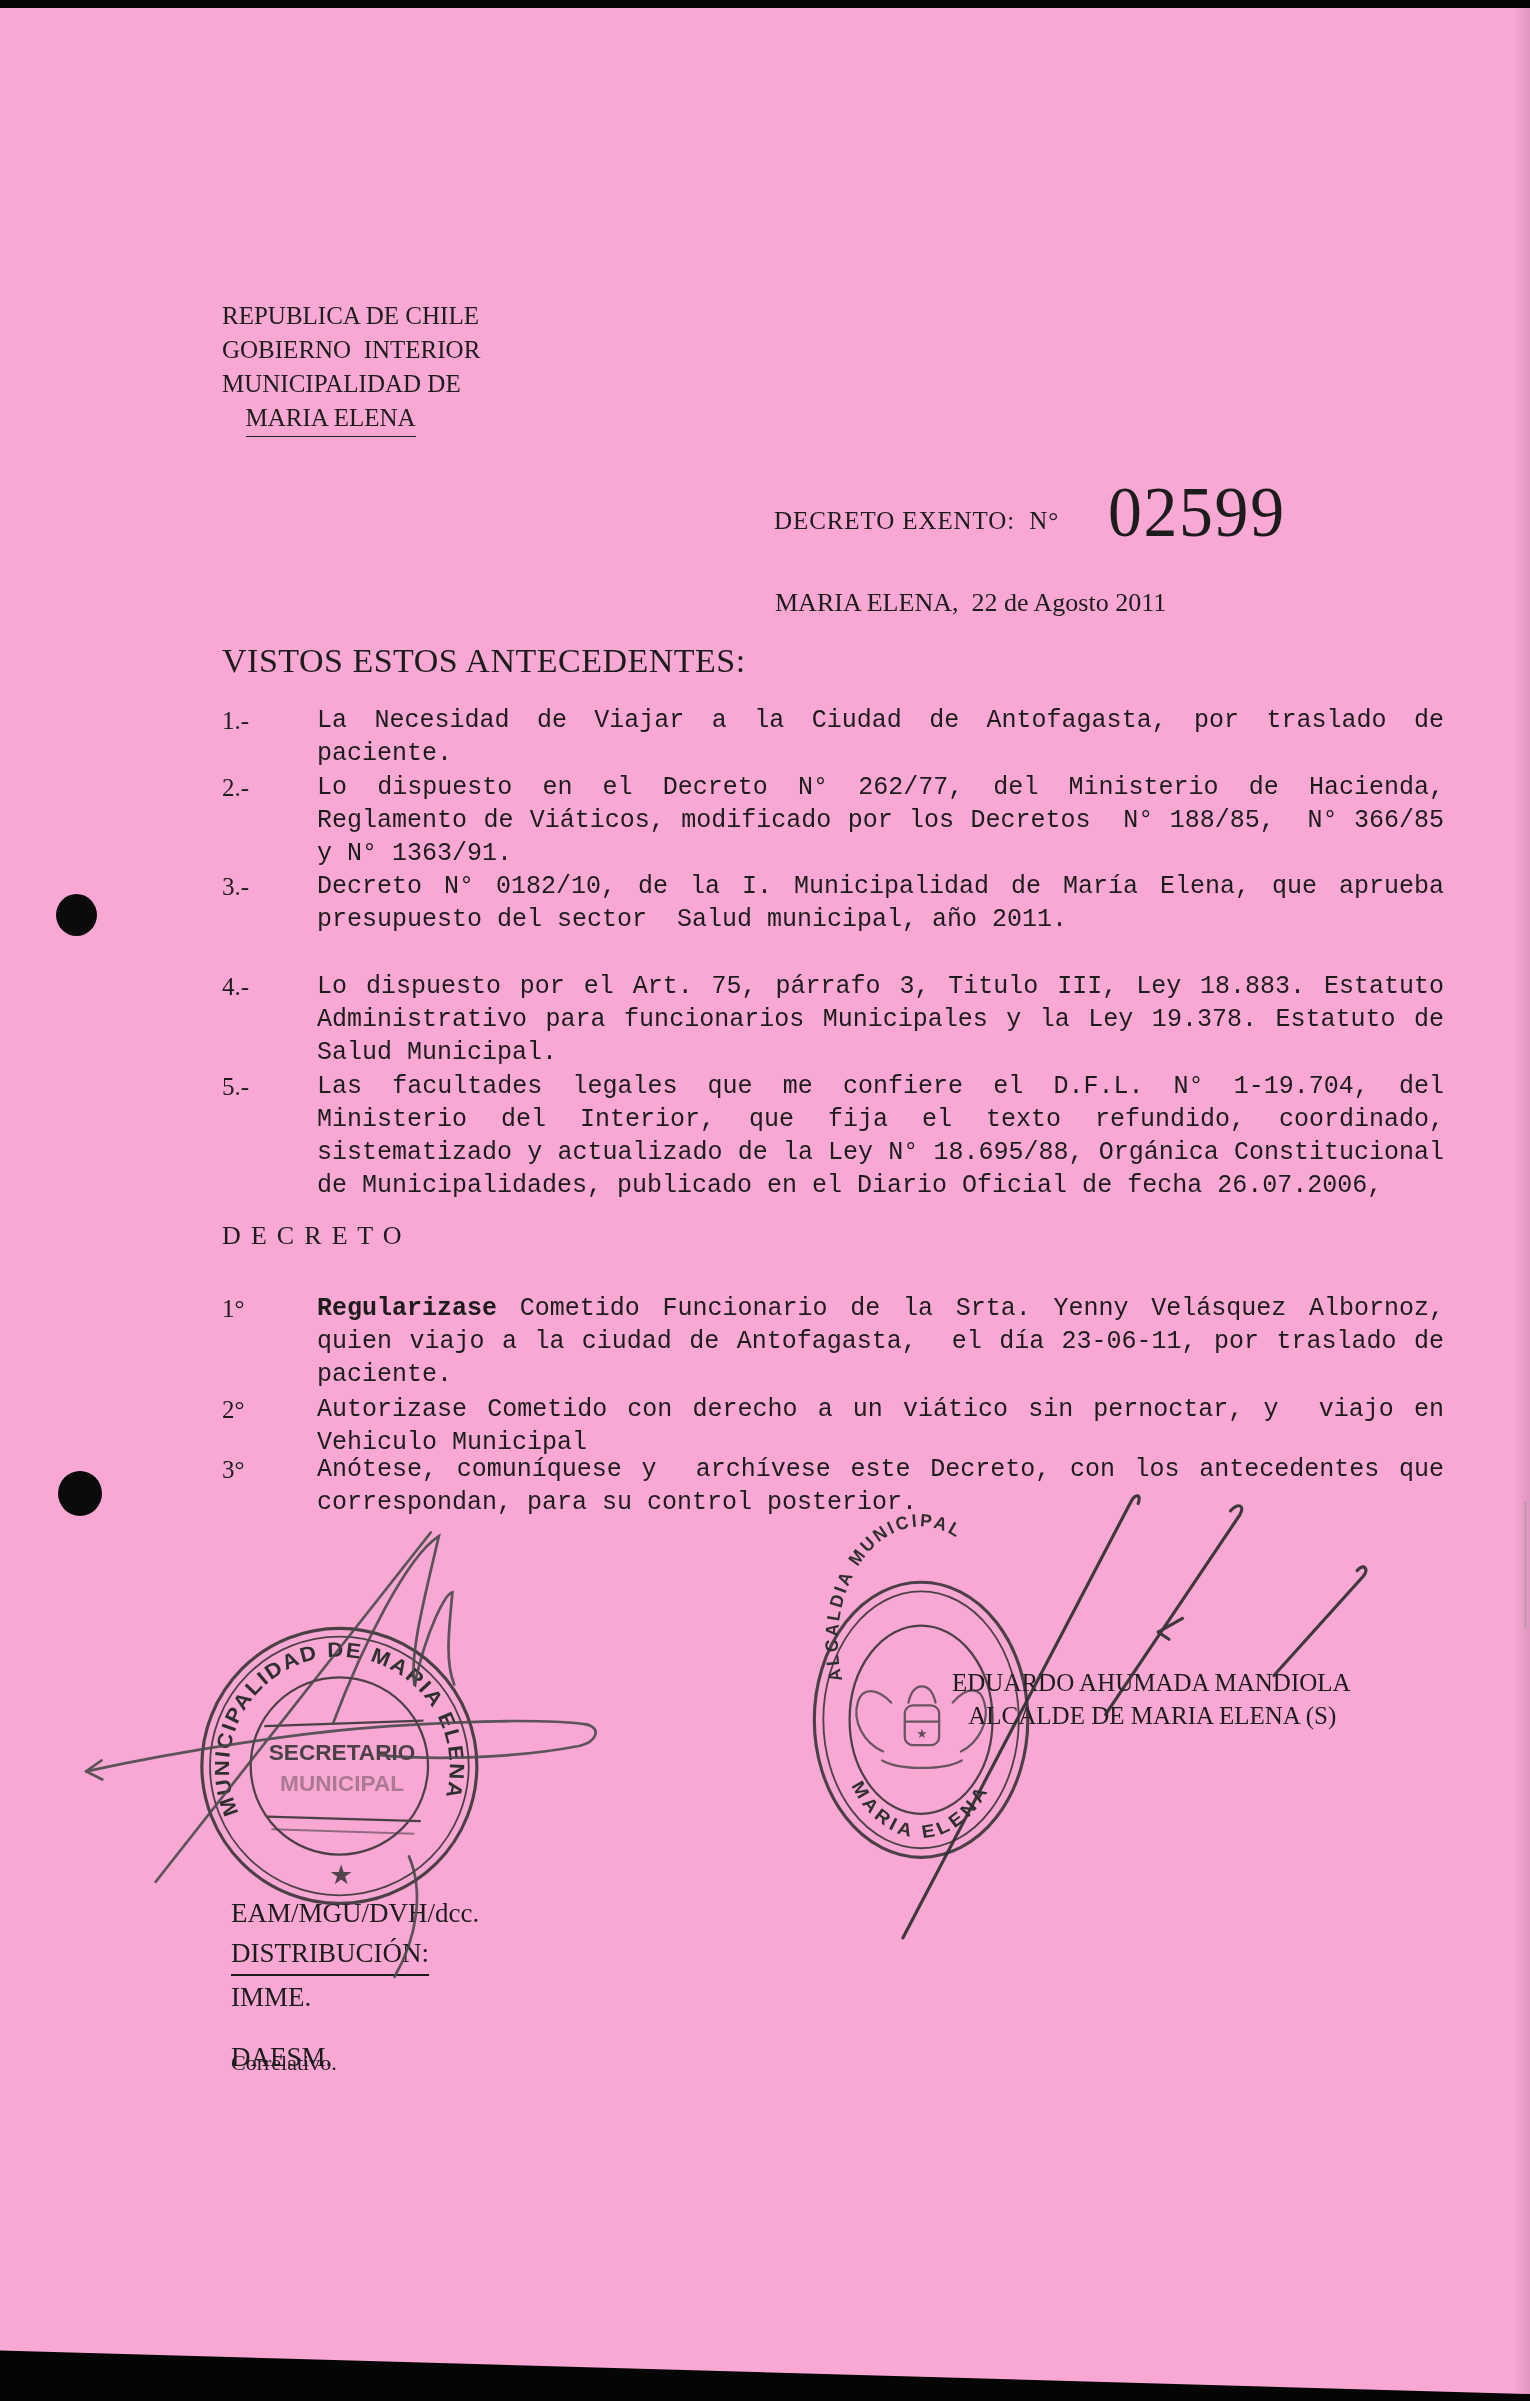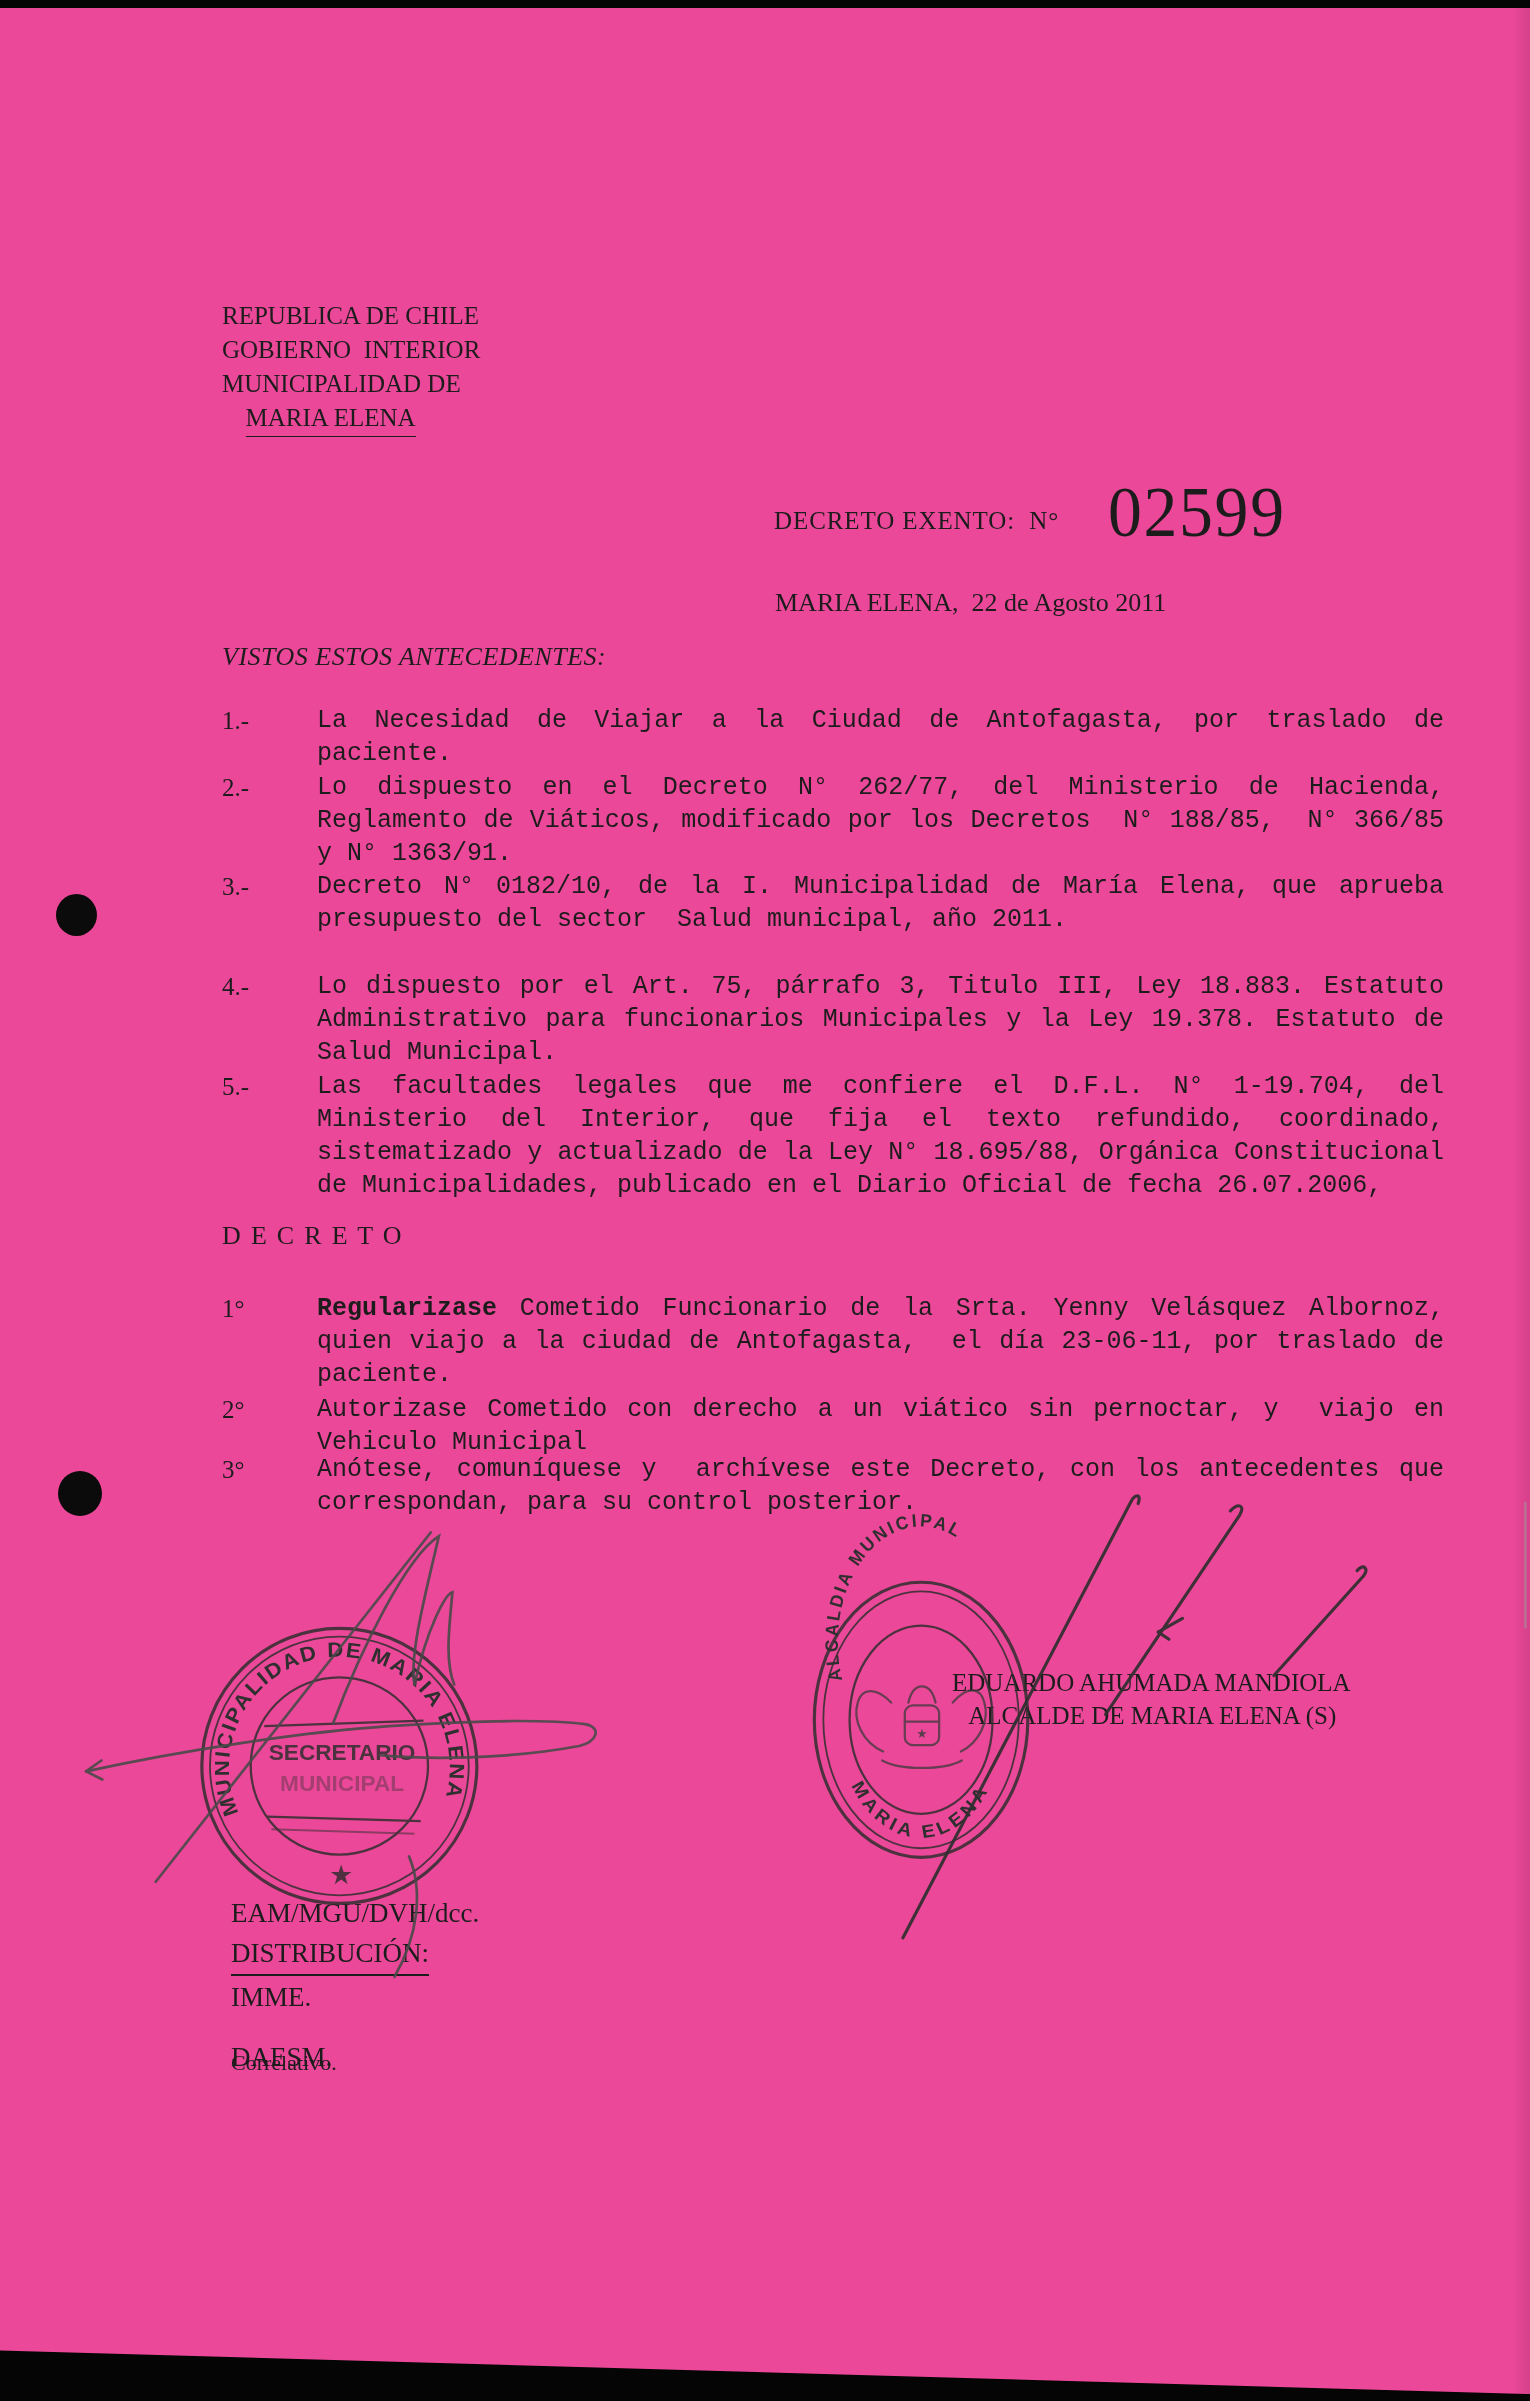--- a/index.html
+++ b/index.html
@@ -1,38 +1,38 @@
 <!DOCTYPE html>
 <html style="font-size:14.5px"><head>
 <meta charset="utf-8">
 <style>
   html,body{margin:0;padding:0;background:#9a9a9a;}
   .page{
     position:relative;width:1530px;height:2401px;margin:0 auto;
-    background:#ec4899;overflow:hidden;
+    background:#f9a8d4;overflow:hidden;
     font-family:"Liberation Serif","DejaVu Serif",serif;
     color:#1c1c1c;
   }
   .abs{position:absolute;}
   .pre{white-space:pre-wrap;}
   
   .topbar{position:absolute;left:0;top:0;width:100%;height:8.1px;background:#050505;}
   .wedge{position:absolute;left:0;bottom:0;width:100%;height:63px;background:#050505;
          clip-path:polygon(0 20%,100% 89%,100% 100%,0 100%);}
   .edge-shade{position:absolute;right:0;top:0;width:18px;height:100%;
               background:linear-gradient(to left,rgba(0,0,0,.10),rgba(0,0,0,0));}
   .hole{position:absolute;background:#0b0b0b;border-radius:50%;}
   
   .hdr{left:222px;top:299px;font-size:25px;line-height:34px;}
   .hdr .u{display:inline-block;margin-left:23.5px;border-bottom:1.8px solid #1c1c1c;padding-bottom:0.9px;}
   
   .dexlabel{left:774px;top:507px;font-size:25px;letter-spacing:0.9px;}
   .dexnum{left:1108px;top:471px;font-size:72px;letter-spacing:1.8px;transform:scaleX(.94);transform-origin:left top;}
   .dateline{left:775px;top:588px;font-size:26px;}
-  .vistoshead{left:222px;top:642px;font-size:26px;letter-spacing:0.5px;font-style:italic;}
+  .vistoshead{left:222px;top:642px;font-size:34px;letter-spacing:0.5px;}
   
   .item{position:absolute;left:222px;width:1231px;font-size:25px;line-height:33px;}
   .item .num{position:absolute;left:0;top:0;}
   .item .txt{margin:0 0 0 95px;width:1127px;text-align:justify;font-family:Liberation Mono, monospace;}
   .decretohead{left:222px;top:1221px;font-size:26px;font-weight:normal;letter-spacing:1.8px;}
   
   .name-left{left:228px;top:1772px;font-size:25px;line-height:32px;z-index:2;}
   .name-right{left:952px;top:1666px;font-size:25px;line-height:33px;z-index:2;}
   .name-right .l2{padding-left:16.3px;}
   

